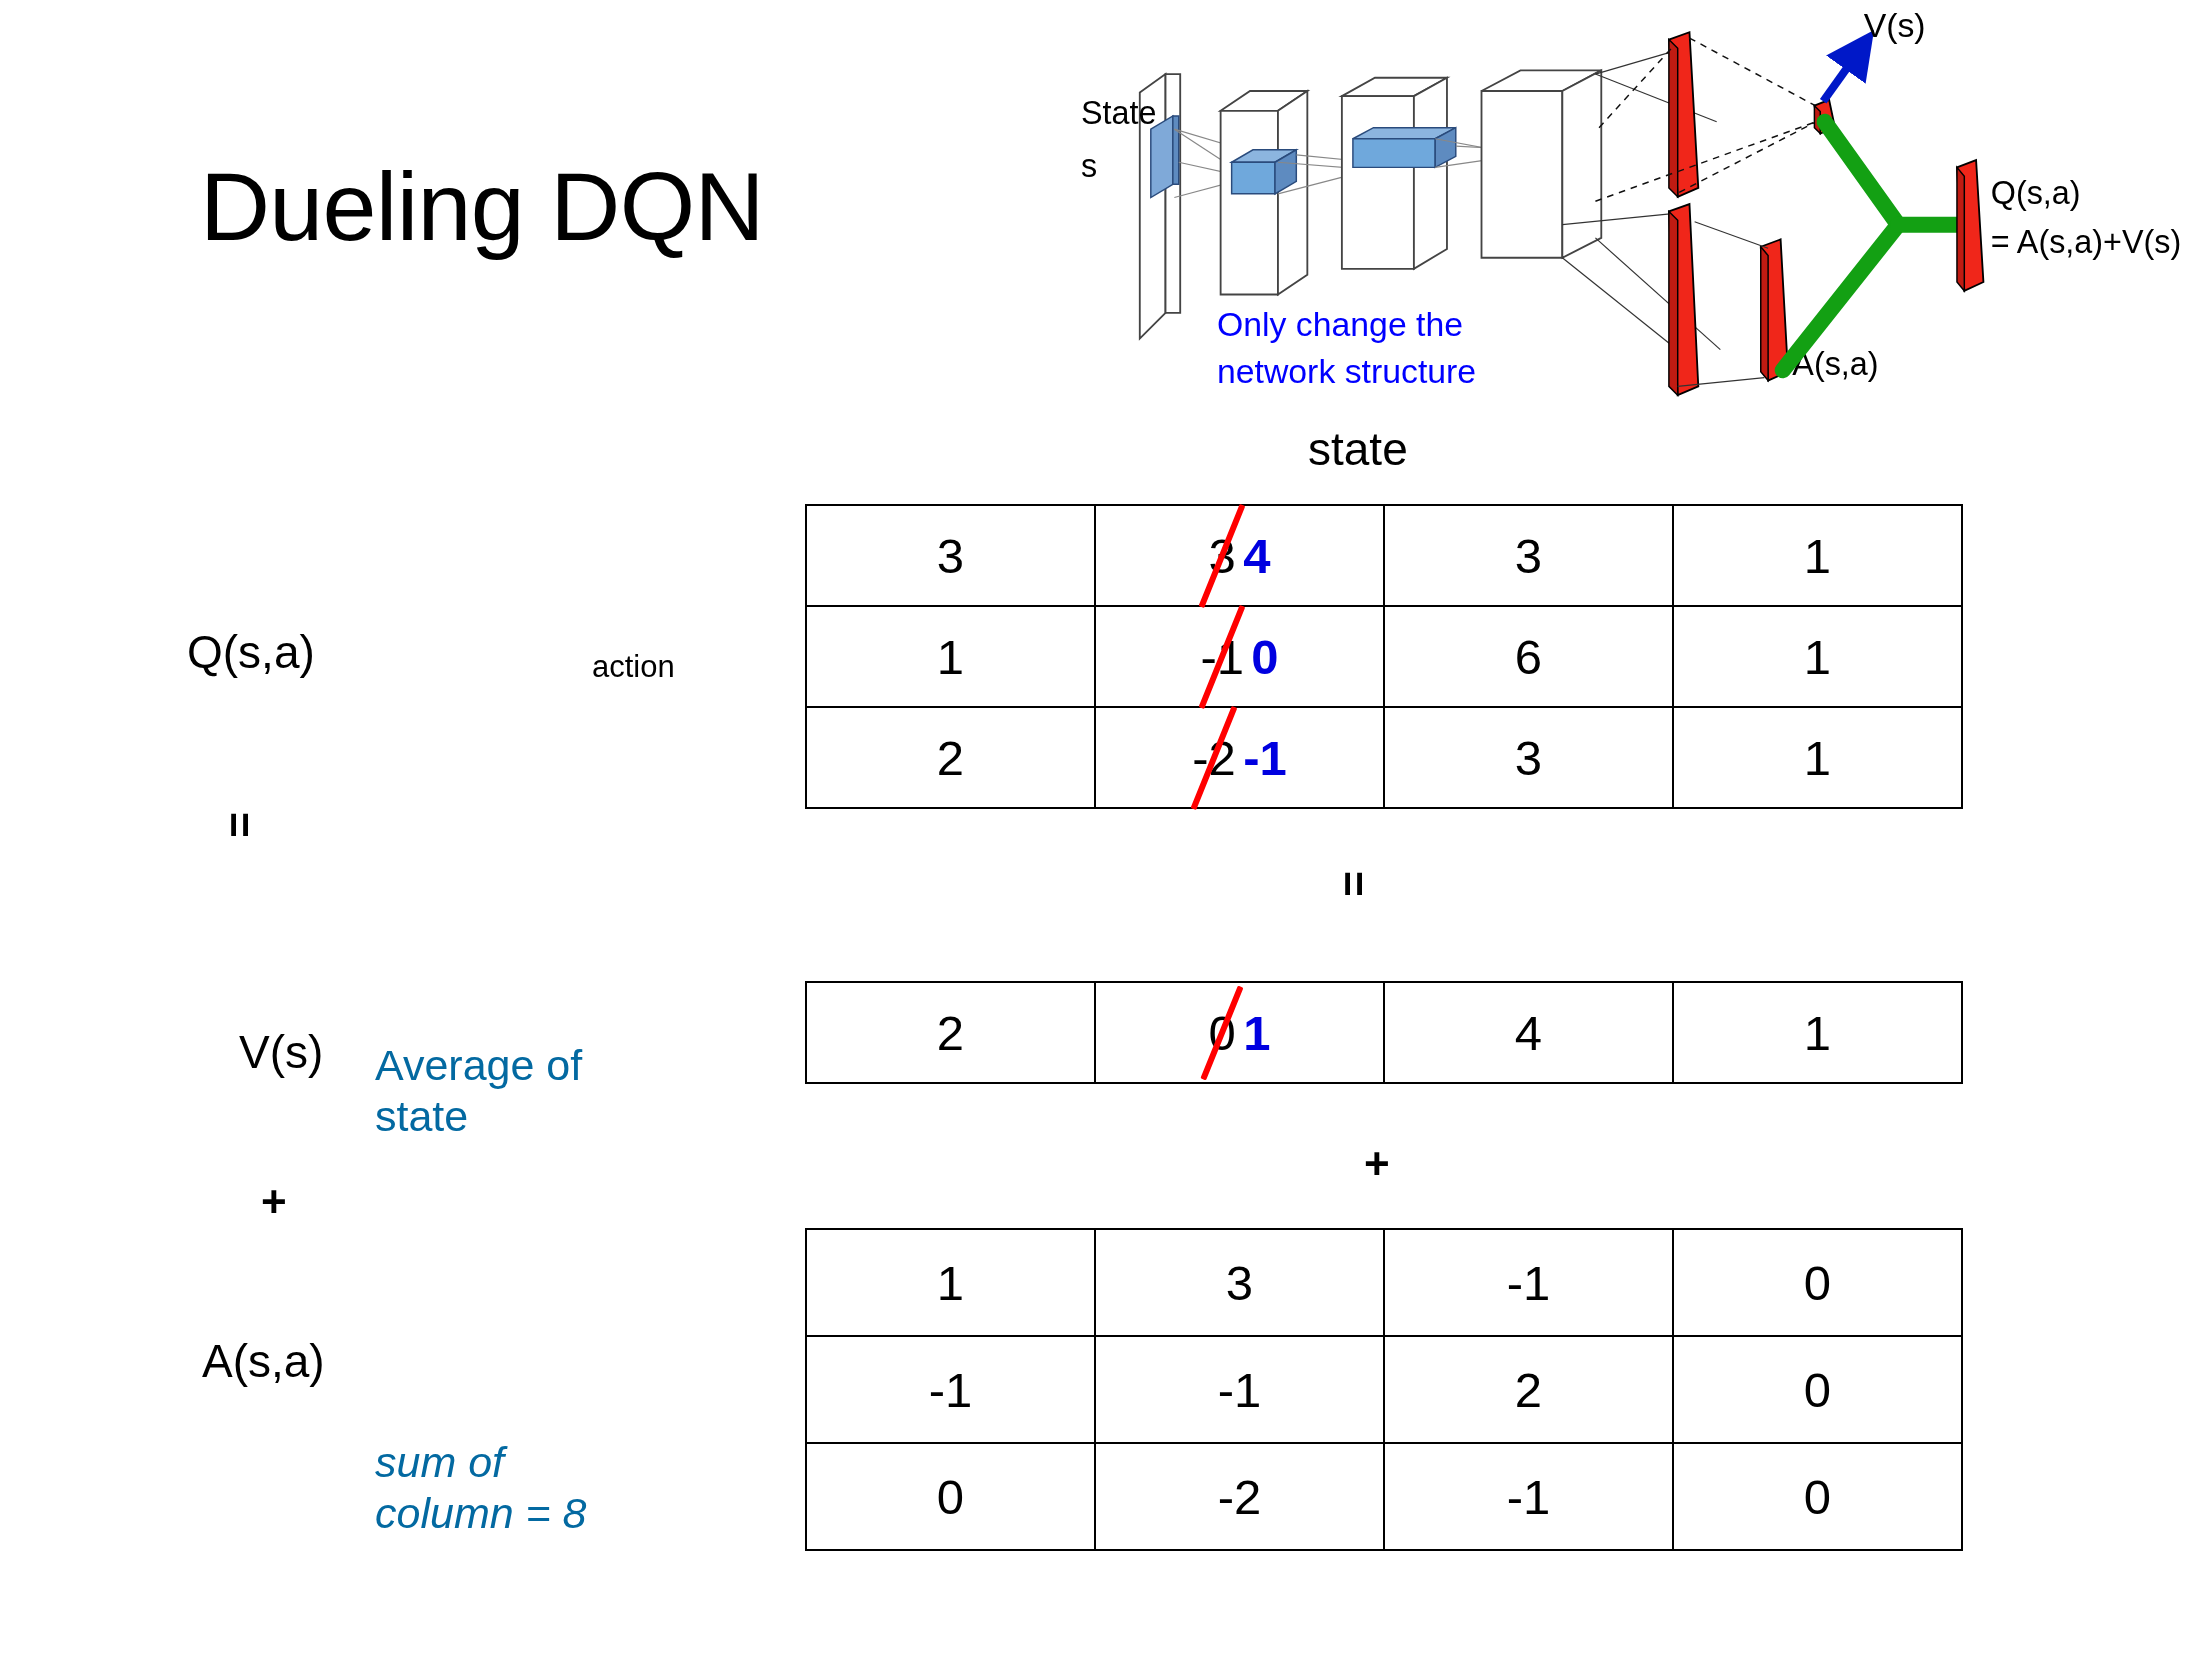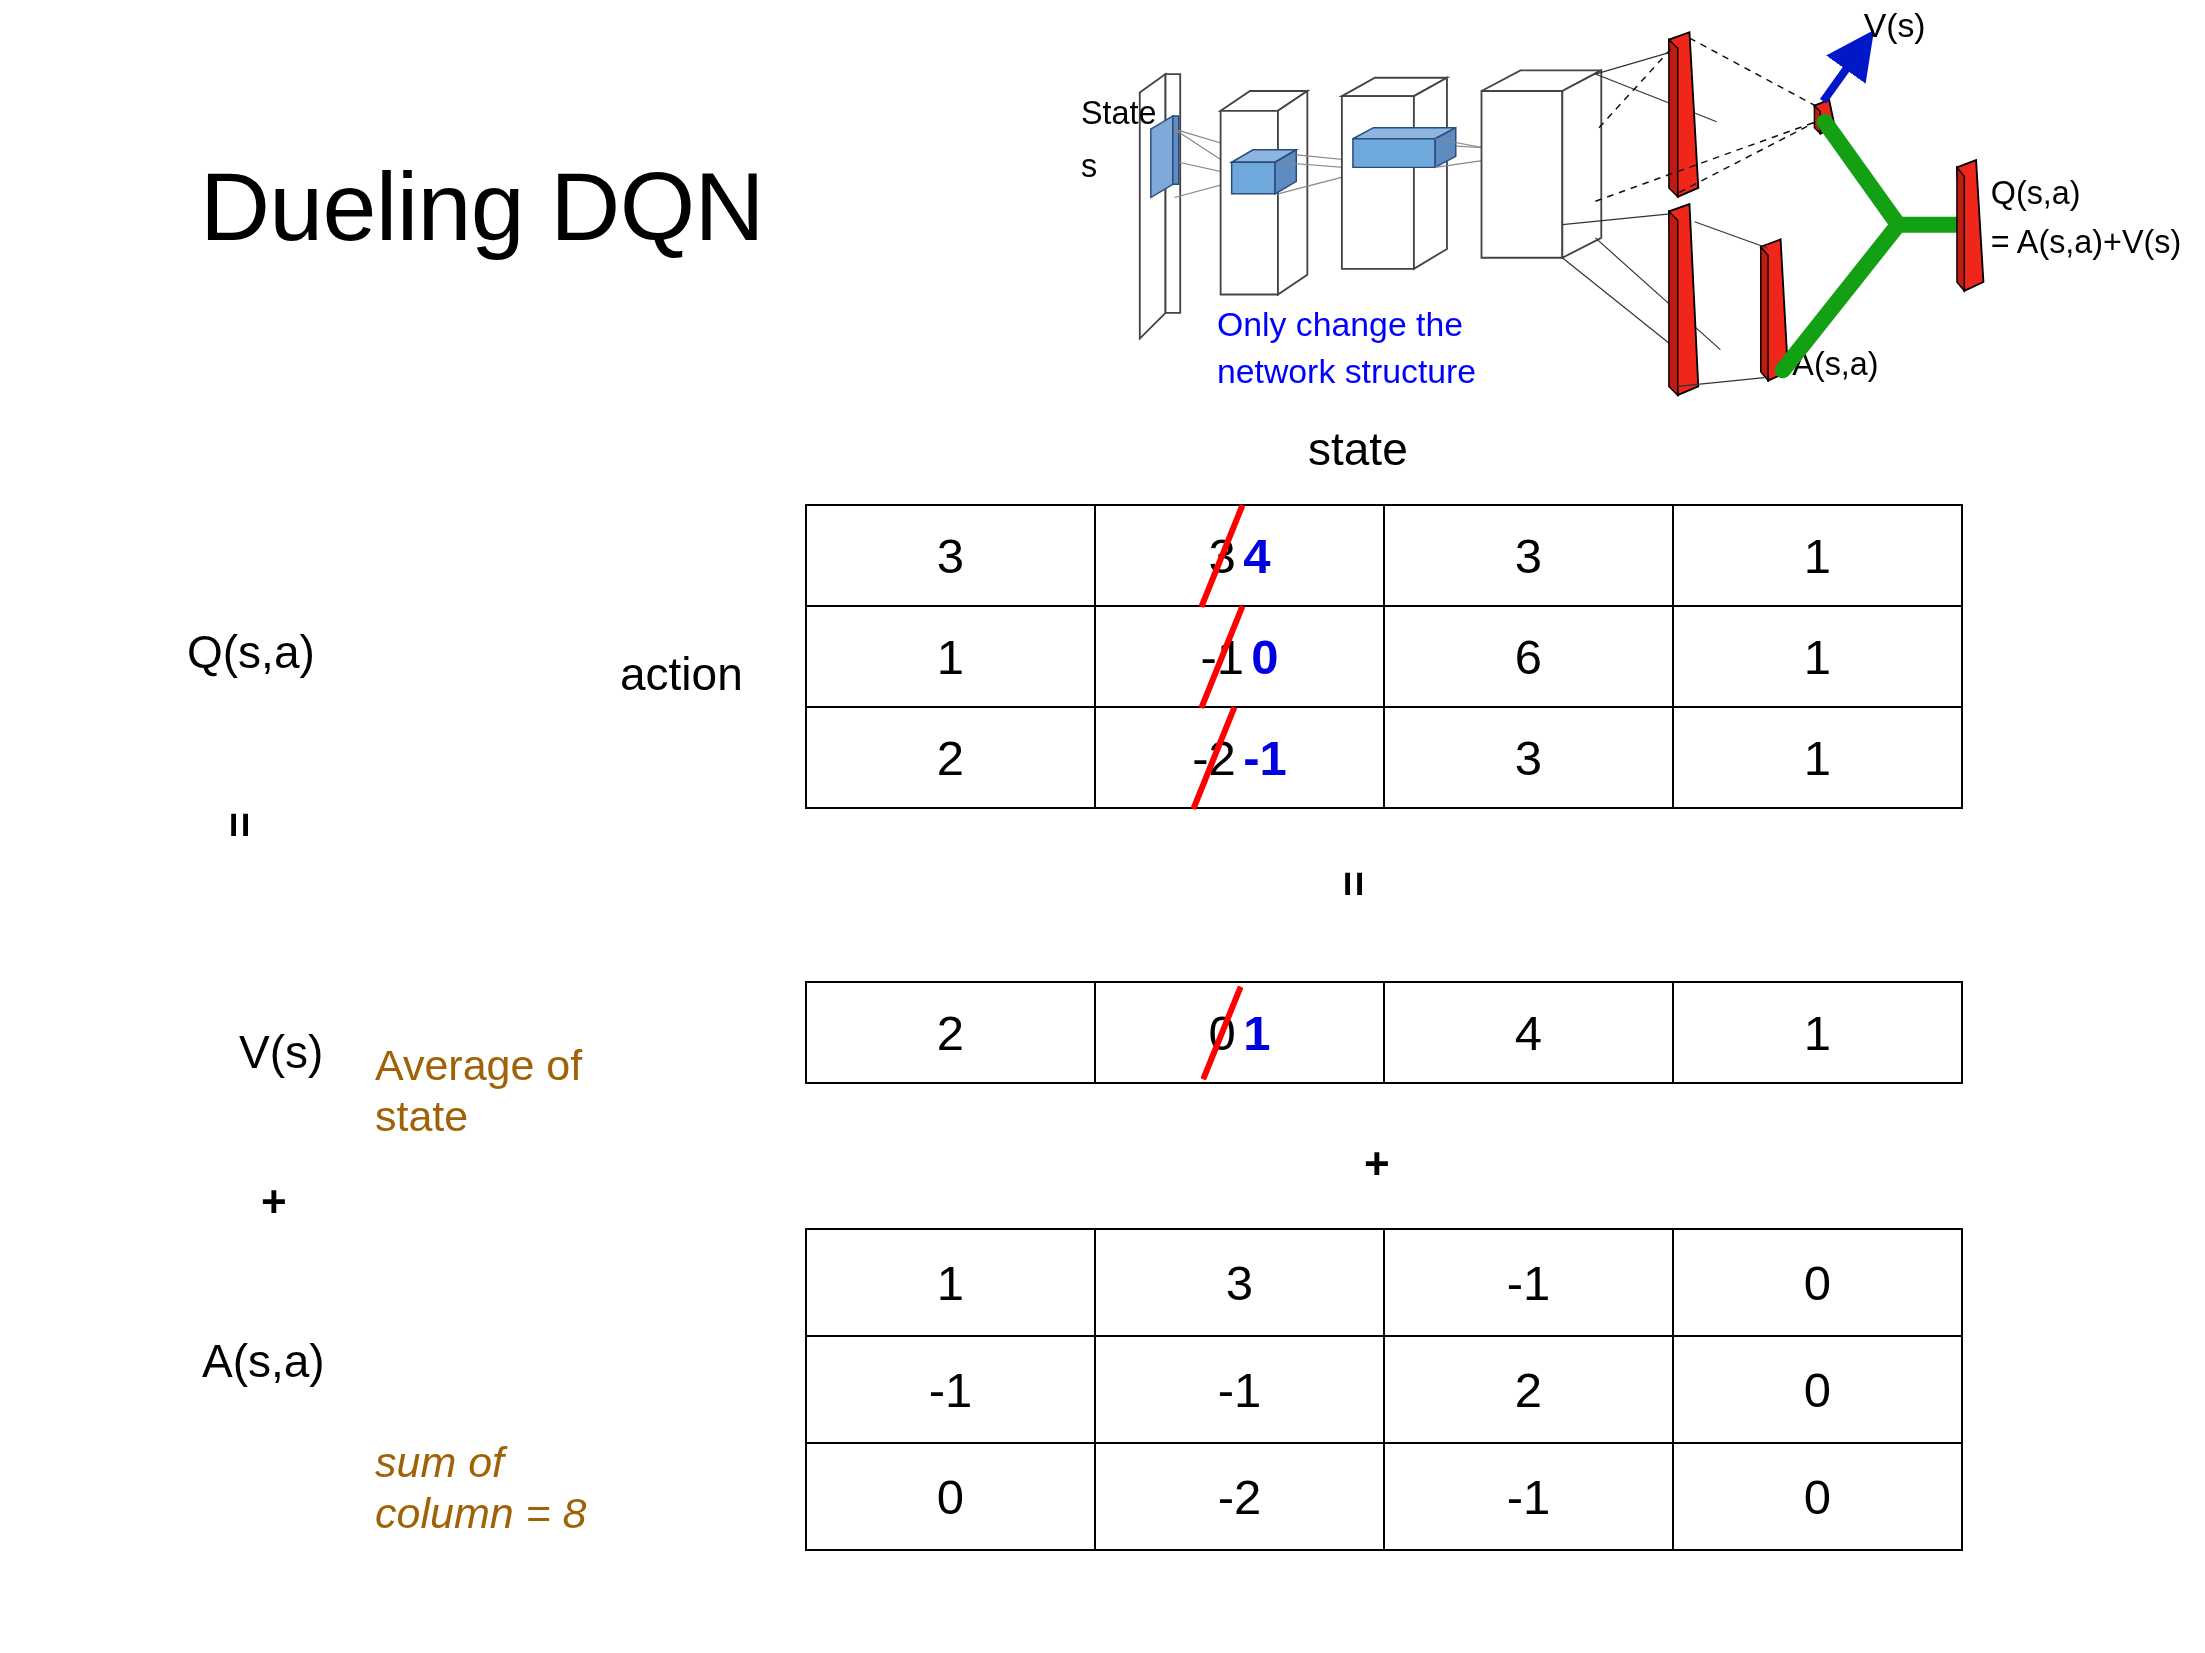--- a/index.html
+++ b/index.html
@@ -14,31 +14,31 @@
 
   
   #net-diagram{left:1081px;top:3.7px;width:1117px;height:401px;}
   #net-diagram svg{display:block;}
 
   
   #state-header{left:1308px;top:426px;font-size:46px;line-height:1;}
 
   
   .big-label{font-size:46px;line-height:1;white-space:nowrap;}
-  .blue-label{font-size:43px;line-height:1.18;color:#a16207;white-space:nowrap;}
+  .blue-label{font-size:43px;line-height:1.18;color:#0369a1;white-space:nowrap;}
   .op-symbol{font-size:44px;line-height:1;font-weight:600;}
 
   #label-q   {left:187px;top:629px;}
   #eq-1      {left:261px;top:812px;transform:rotate(90deg);transform-origin:left top;}
   #label-v   {left:239px;top:1029px;}
   #label-avg {left:375px;top:1040px;}
   #plus-1    {left:261px;top:1180px;}
   #label-a   {left:202px;top:1338px;}
   #label-sum {left:375px;top:1437px;font-style:italic;}
-  #label-action{left:620px;top:651px;font-size:46px;line-height:1;text-align:center;}
+  #label-action{left:592px;top:651px;font-size:31px;line-height:1;text-align:center;}
 
   
   #eq-2{left:1378px;top:871px;transform:rotate(90deg);transform-origin:left top;font-size:44px;font-weight:600;}
   #plus-2{left:1364px;top:1139px;font-size:44px;font-weight:600;}
 
   
   .grid{border-collapse:collapse;table-layout:fixed;}
   .grid td{border:2.2px solid #000;text-align:center;vertical-align:middle;
            font-size:49px;padding:0;position:relative;}
   #tbl-q   {left:805px;top:504px;width:1147px;}

